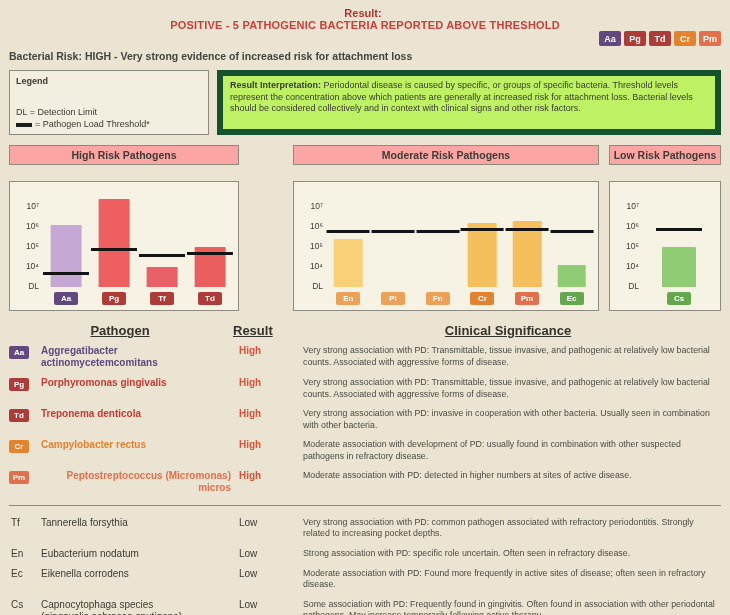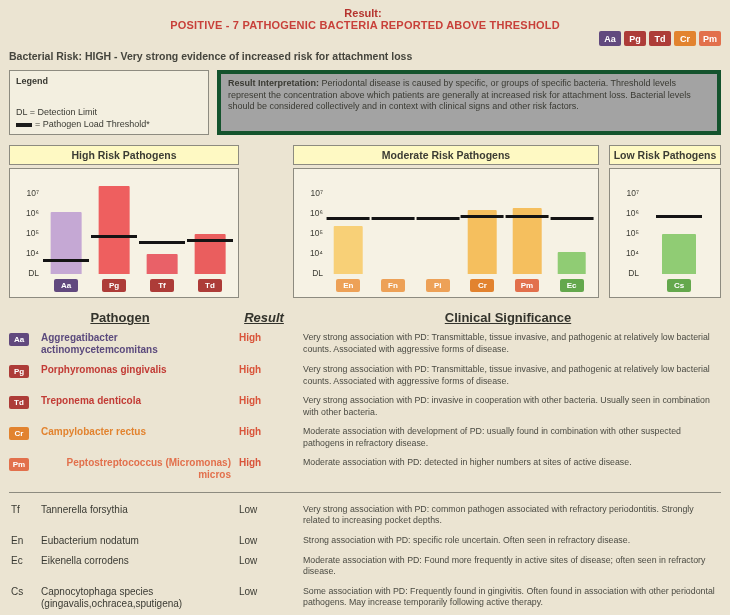--- a/index.html
+++ b/index.html
@@ -20,51 +20,51 @@
     display:flex;align-items:center;justify-content:center;border-radius:2px;}
   .hdr-line2{font-size:10.5px;font-weight:bold;color:#45453d;margin-top:4px;}
 
   
   .info-row{display:flex;gap:8px;margin-top:8px;}
   .legend-box{width:186px;flex:none;border:1px solid #8d8b80;background:#f3efe0;
     padding:4px 6px;font-size:9px;line-height:1.35;}
   .legend-title{font-weight:bold;margin-bottom:19px;}
   .dash{display:inline-block;width:16px;height:4px;background:#1c1c1c;
     vertical-align:middle;margin-right:3px;}
-  .interp-box{flex:1;border:4px solid #14532d;background:#a3a3a3;
+  .interp-box{flex:1;border:6px solid #14532d;background:#bef264;
     padding:4px 7px;font-size:9px;line-height:1.3;}
   .interp-title{font-weight:bold;}
 
   
   .charts-row{display:flex;gap:10px;margin-top:10px;}
   .chart-panel-1{width:230px;flex:none;}
   .chart-panel-2{flex:1;padding-left:44px;}
   .chart-panel-3{width:112px;flex:none;}
-  .chart-title-box{border:1px solid #8d8b80;background:#fef9c3;text-align:center;
+  .chart-title-box{border:1px solid #8d8b80;background:#fca5a5;text-align:center;
     font-weight:bold;font-size:10.5px;padding:3px 0;color:#3c3c34;}
-  .plot-box{border:1px solid #8d8b80;background:#f6f2e4;margin-top:3px;
+  .plot-box{border:1px solid #8d8b80;background:#f6f2e4;margin-top:16px;
     padding:9px 4px 5px 4px;display:flex;align-items:flex-start;}
   .yaxis{width:28px;height:96px;position:relative;flex:none;}
   .ytick{position:absolute;right:3px;font-size:8.5px;color:#3c3c34;}
   .plot{flex:1;display:flex;}
   .bcol{flex:1;display:flex;flex-direction:column;align-items:center;min-width:0;}
   .barea{position:relative;width:100%;height:96px;}
   .bar{position:absolute;bottom:0;left:50%;transform:translateX(-50%);
     width:64%;max-width:34px;border-radius:1px 1px 0 0;}
   .thline{position:absolute;left:50%;transform:translateX(-50%);
     width:96%;max-width:46px;height:3px;background:#141414;}
   .chart-badge{margin-top:5px;width:24px;height:13px;font-size:8px;border-radius:2px;
     color:#fff;font-weight:bold;display:flex;align-items:center;justify-content:center;flex:none;}
 
   
   .table-section{margin-top:12px;}
   .thead{display:grid;grid-template-columns:222px 64px 1fr;margin-bottom:7px;}
   .thead span{font-weight:bold;font-size:13px;text-decoration:underline;color:#33332c;}
   .th-pathogen{text-align:center;}
-  .th-result{text-align:center;padding-left:2px;font-style:italic;}
+  .th-result{text-align:left;padding-left:2px;}
   .th-sig{text-align:center;}
   .trow{display:grid;grid-template-columns:24px 190px 56px 1fr;column-gap:8px;
     margin-bottom:8px;align-items:start;}
   .pbadge{width:20px;height:13px;border-radius:2px;color:#fff;font-weight:bold;font-size:8px;
     display:flex;align-items:center;justify-content:center;margin-top:1px;}
   .pcode{font-size:10px;color:#3a3a33;padding-left:2px;}
   .cell-name{font-size:10px;font-weight:bold;line-height:1.2;}
   .cell-name.plain{font-weight:normal;color:#3a3a33;}
   .cell-result{font-size:10px;font-weight:bold;}
   .cell-result.plain{font-weight:normal;}
@@ -77,21 +77,21 @@
     border-bottom:1px solid #8d8b80;color:#3a3a33;}
   .footer .nd-label{padding-left:2px;}
 </style>
 </head>
 <body>
 
 <div class="page">
 
   <div class="hdr-line1">
     <span class="result-label">Result:</span>
-    <span class="result-text">POSITIVE - 7 PATHOGENIC BACTERIA REPORTED ABOVE THRESHOLD</span>
+    <span class="result-text">POSITIVE - 5 PATHOGENIC BACTERIA REPORTED ABOVE THRESHOLD</span>
     <div class="badges">
       <span class="tbadge" style="background: rgb(97, 73, 126);">Aa</span>
       <span class="tbadge" style="background: rgb(173, 60, 56);">Pg</span>
       <span class="tbadge" style="background: rgb(173, 60, 56);">Td</span>
       <span class="tbadge" style="background: rgb(226, 131, 47);">Cr</span>
       <span class="tbadge" style="background: rgb(226, 112, 76);">Pm</span>
     </div>
   </div>
   <div class="hdr-line2">
     <span>Bacterial Risk:</span>
@@ -170,27 +170,27 @@
               <div class="barea">
                 <div class="bar" style="height: 48px; background: rgb(248, 208, 119);"></div>
                 <div class="thline" style="bottom: 54px;"></div>
               </div>
               <div class="chart-badge" style="background: rgb(237, 161, 87);">En</div>
             </div>
             <div class="bcol">
               <div class="barea">
                 <div class="thline" style="bottom: 54px;"></div>
               </div>
+              <div class="chart-badge" style="background: rgb(237, 161, 87);">Pi</div>
+            </div>
+            <div class="bcol">
+              <div class="barea">
+                <div class="thline" style="bottom: 54px;"></div>
+              </div>
               <div class="chart-badge" style="background: rgb(237, 161, 87);">Fn</div>
-            </div>
-            <div class="bcol">
-              <div class="barea">
-                <div class="thline" style="bottom: 54px;"></div>
-              </div>
-              <div class="chart-badge" style="background: rgb(237, 161, 87);">Pi</div>
             </div>
             <div class="bcol">
               <div class="barea">
                 <div class="bar" style="height: 64px; background: rgb(245, 191, 94);"></div>
                 <div class="thline" style="bottom: 56px;"></div>
               </div>
               <div class="chart-badge" style="background: rgb(226, 131, 47);">Cr</div>
             </div>
             <div class="bcol">
               <div class="barea">

